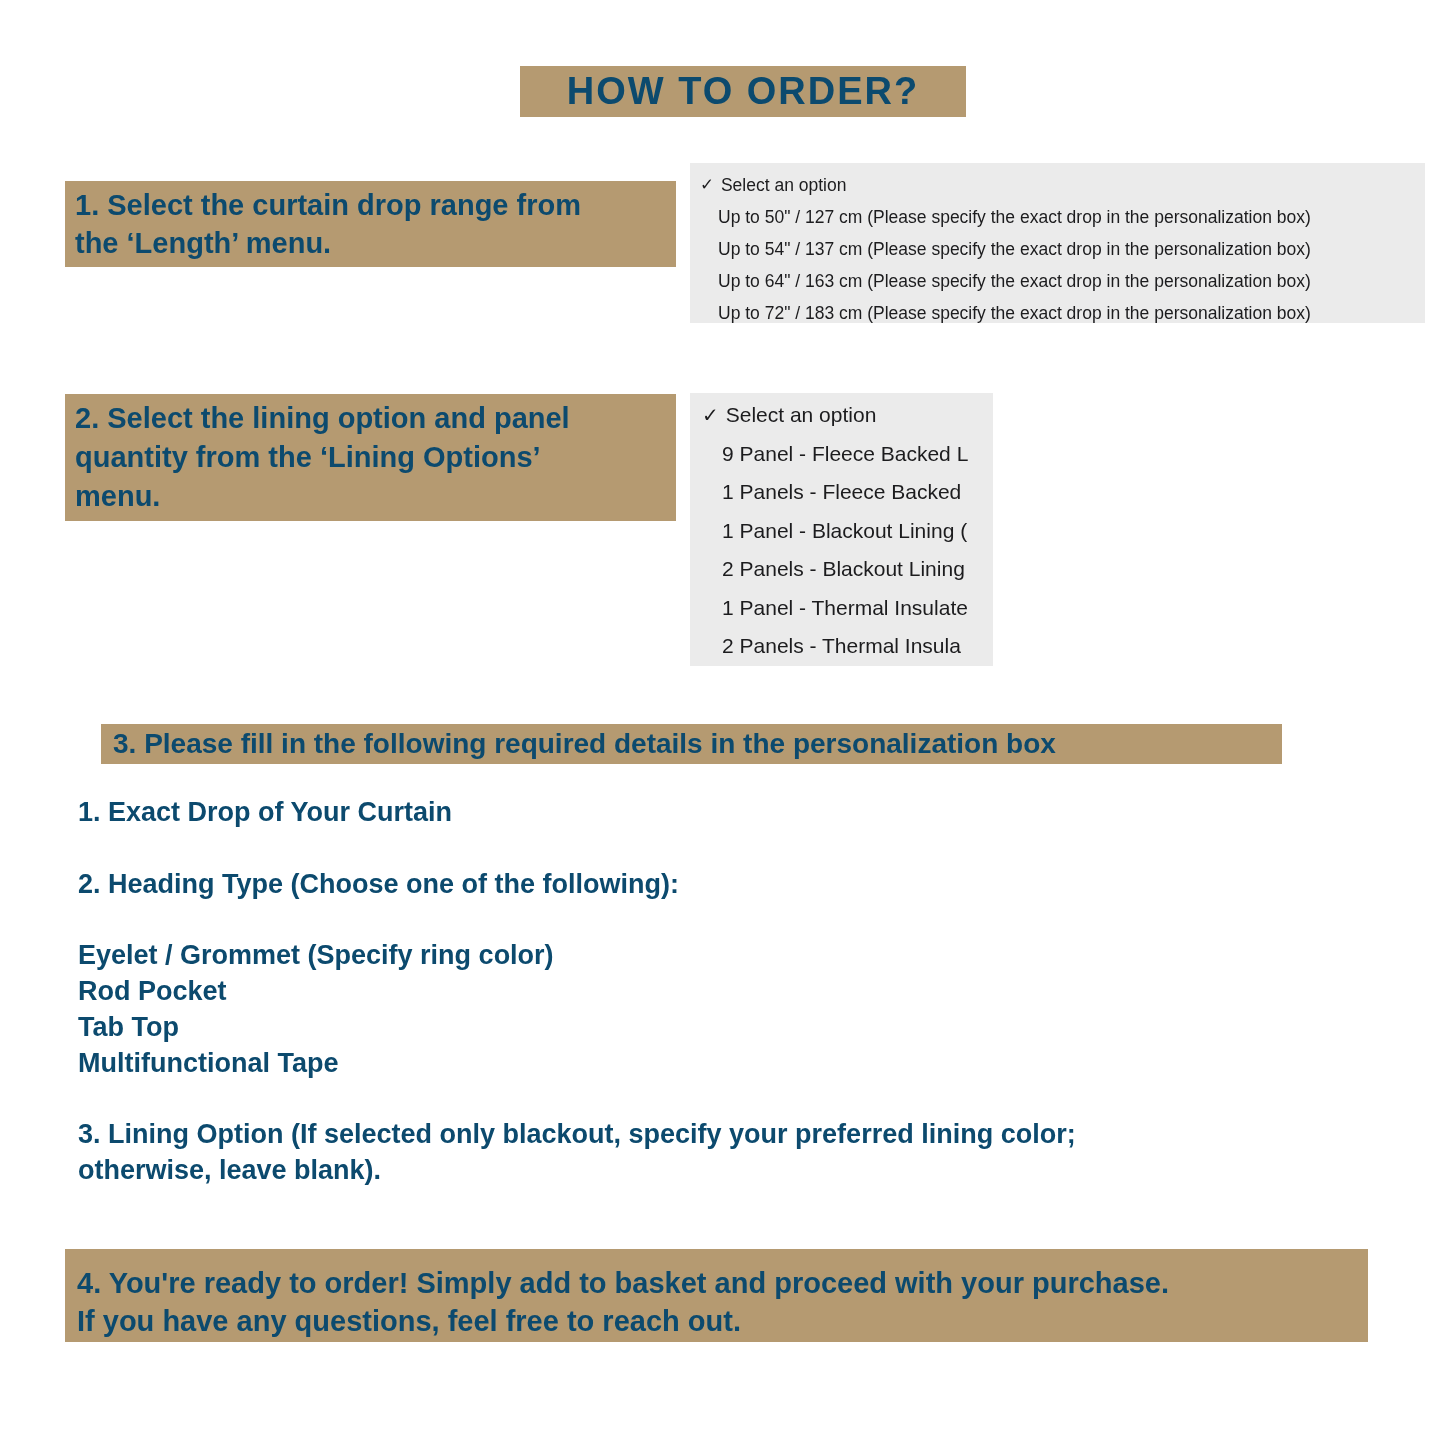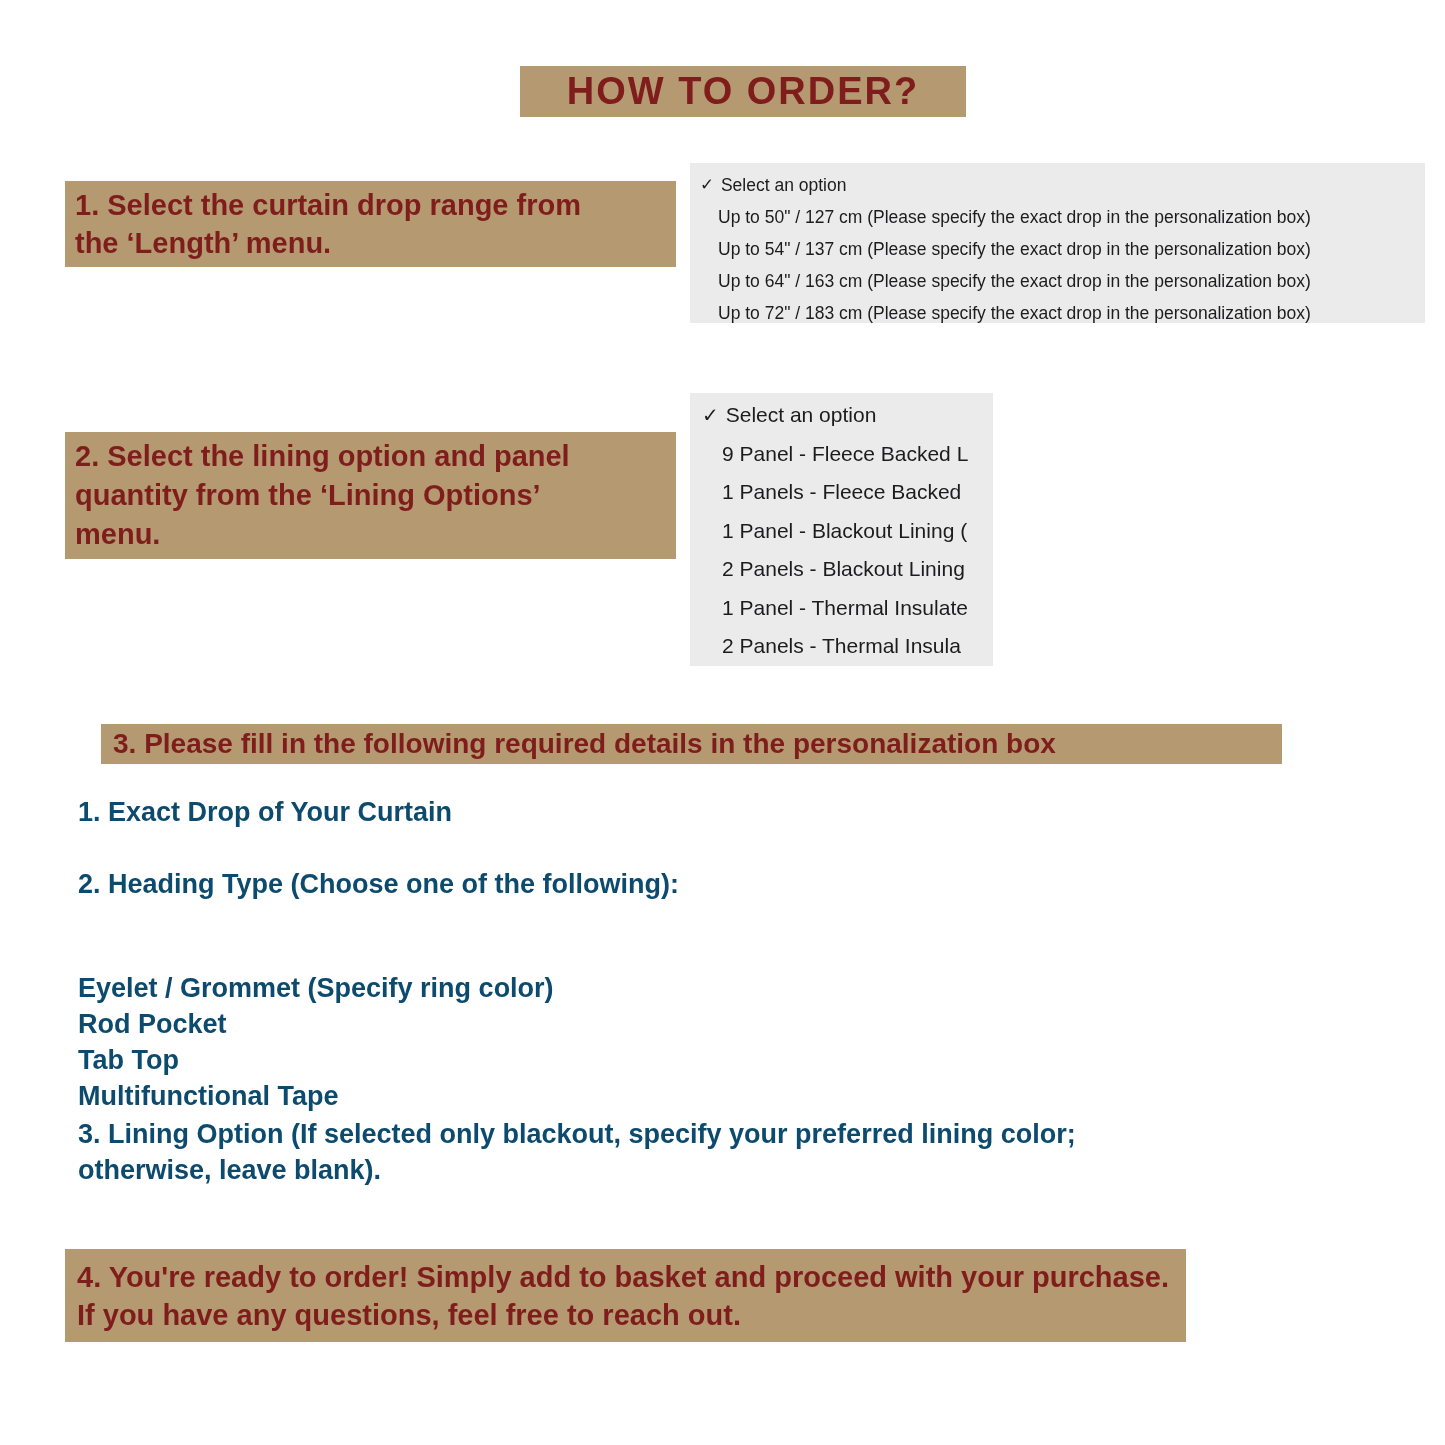--- a/index.html
+++ b/index.html
@@ -6,48 +6,48 @@
   .canvas {
     position: relative;
     width: 1445px;
     height: 1445px;
     background: #ffffff;
     font-family: "Liberation Sans", sans-serif;
     overflow: hidden;
   }
   .tan {
     background: #b59a71;
-    color: #7f1d1d;
+    color: #0c4a6e;
     font-weight: bold;
     box-sizing: border-box;
   }
   .pre { white-space: pre-line; }
 
   .title-banner {
     position: absolute; left: 520px; top: 66px; width: 446px; height: 51px;
     display: flex; align-items: center; justify-content: center;
     font-size: 38px; letter-spacing: 2px;
   }
 
   .step1-box {
     position: absolute; left: 65px; top: 159px; width: 611px; height: 86px;
     font-size: 29px; line-height: 38px; padding: 5px 8px 0 10px; margin-top: 22px;
   }
   .step2-box {
     position: absolute; left: 65px; top: 394px; width: 611px; height: 127px;
-    font-size: 29px; line-height: 39px; padding: 5px 8px 0 10px; margin-top: 38px;
+    font-size: 29px; line-height: 39px; padding: 5px 8px 0 10px;
   }
   .step3-banner {
     position: absolute; left: 65px; top: 724px; width: 1181px; height: 40px;
     font-size: 28px; line-height: 40px; padding-left: 12px;
     white-space: nowrap; overflow: hidden; margin-left: 36px;
   }
   .step4-banner {
-    position: absolute; left: 65px; top: 1249px; width: 1121px; height: 93px;
-    font-size: 29px; line-height: 38px; padding: 9px 8px 0 12px;
+    position: absolute; left: 65px; top: 1249px; width: 1303px; height: 93px;
+    font-size: 29px; line-height: 38px; padding: 15px 8px 0 12px;
   }
 
   .dropdown {
     position: absolute; background: #ebebeb; color: #1c1c1e;
     box-sizing: border-box; overflow: hidden;
   }
   .dd-length { left: 690px; top: 163px; width: 735px; height: 160px; padding-top: 6px; }
   .dd-lining { left: 690px; top: 393px; width: 303px; height: 273px; padding-top: 3px; }
   .dd-row { display: flex; align-items: center; white-space: nowrap; }
   .dd-length .dd-row { height: 32px; font-size: 17.5px; padding-left: 28px; }
@@ -55,21 +55,21 @@
   .dd-row.selected { padding-left: 10px; }
   .dd-lining .dd-row.selected { padding-left: 12px; }
   .dd-check { margin-right: 7px; font-size: 0.95em; }
 
   .detail {
     position: absolute; left: 78px; color: #0c4a6e;
     font-weight: bold; font-size: 27px; line-height: 36px;
   }
   .d-item1 { top: 794px; }
   .d-item2 { top: 866px; text-align: center; }
-  .d-headings { top: 937px; margin-top: 33px; }
+  .d-headings { top: 937px; }
   .d-item3 { top: 1116px; }
 </style>
 </head>
 <body>
 
 <div class="canvas">
 
   <div class="tan title-banner">HOW TO ORDER?</div>
 
   <div class="tan step1-box pre">1. Select the curtain drop range from

